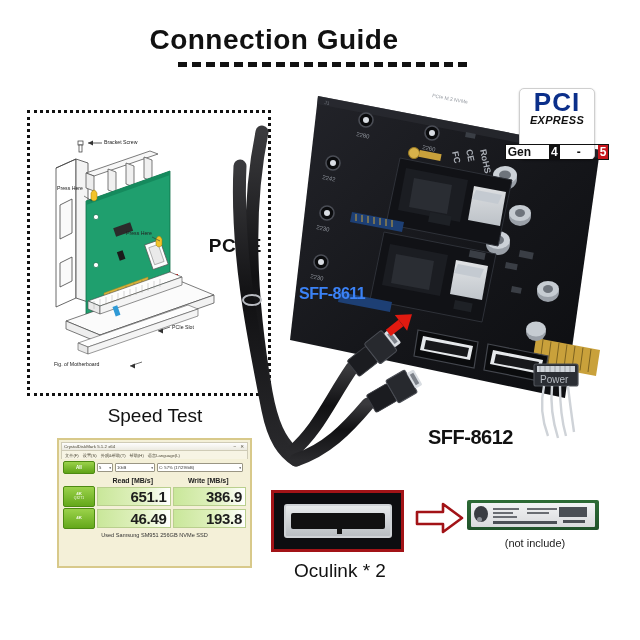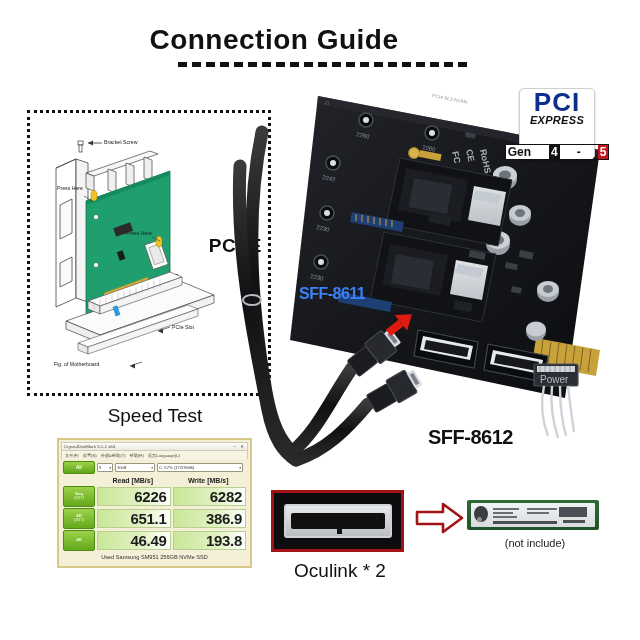--- a/index.html
+++ b/index.html
@@ -531,28 +531,20 @@
     </div>
 
     <div class="cdm-head">
       <div class="sp"></div>
       <div class="h">Read [MB/s]</div>
       <div class="h">Write [MB/s]</div>
     </div>
 
     <div class="cdm-row">
       <div class="rowlbl">
-        <span class="l1">Seq</span>
-        <span class="l2">Q32T1</span>
-      </div>
-      <div class="val">6226</div>
-      <div class="val">6282</div>
-    </div>
-    <div class="cdm-row">
-      <div class="rowlbl">
         <span class="l1">4K</span>
         <span class="l2">Q32T1</span>
       </div>
       <div class="val">651.1</div>
       <div class="val">386.9</div>
     </div>
     <div class="cdm-row">
       <div class="rowlbl">
         <span class="l1">4K</span>
         <span class="l2"></span>

